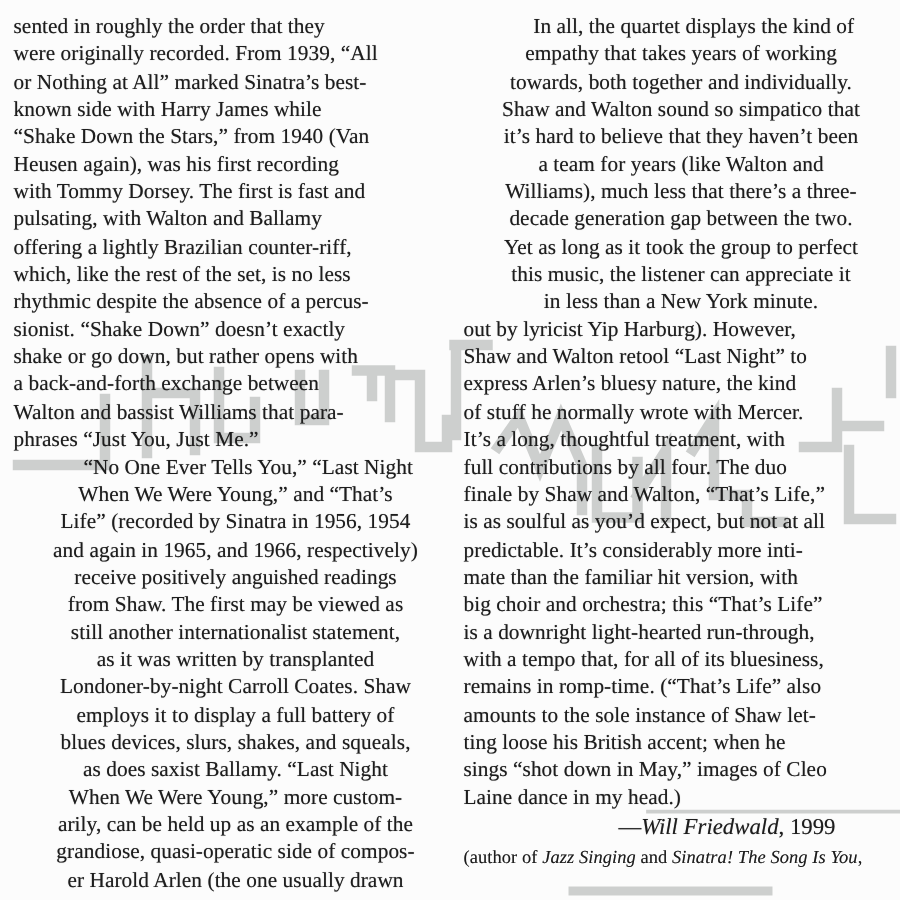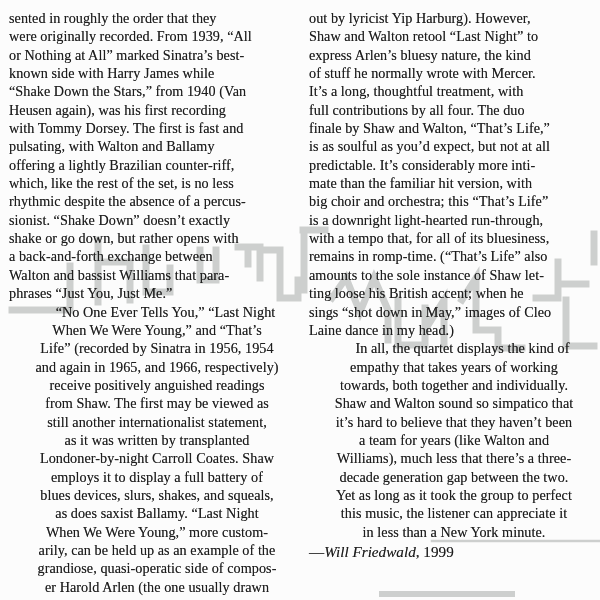--- a/index.html
+++ b/index.html
@@ -23,20 +23,21 @@
     font-size:14.2px;
     line-height:18.35px;
     letter-spacing:0.05px;
     white-space:pre-line;
     text-shadow:0 0 .5px rgba(20,20,20,.55);
     position:relative;z-index:2;
   }
   .para.indented{text-indent:17px;text-align:center;}
   .byline{
     margin:1px 42px 0 0;
+    text-align:right;
     font-size:15.2px;
     line-height:19.5px;
     text-shadow:0 0 .5px rgba(20,20,20,.5);
     position:relative;z-index:2;
   }
   .credits{
     margin:2px 0 0;
     font-size:12.3px;
     line-height:16.8px;
     letter-spacing:0.05px;
@@ -99,49 +100,50 @@
 employs it to display a full battery of
 blues devices, slurs, shakes, and squeals,
 as does saxist Ballamy. “Last Night
 When We Were Young,” more custom-
 arily, can be held up as an example of the
 grandiose, quasi-operatic side of compos-
 er Harold Arlen (the one usually drawn</p>
   </div>
 
   <div class="col col-right">
+    <p class="para indented">In all, the quartet displays the kind of
+empathy that takes years of working
+towards, both together and individually.
+Shaw and Walton sound so simpatico that
+it’s hard to believe that they haven’t been
+a team for years (like Walton and
+Williams), much less that there’s a three-
+decade generation gap between the two.
+Yet as long as it took the group to perfect
+this music, the listener can appreciate it
+in less than a New York minute.</p>
     <p class="para">out by lyricist Yip Harburg). However,
 Shaw and Walton retool “Last Night” to
 express Arlen’s bluesy nature, the kind
 of stuff he normally wrote with Mercer.
 It’s a long, thoughtful treatment, with
 full contributions by all four. The duo
 finale by Shaw and Walton, “That’s Life,”
 is as soulful as you’d expect, but not at all
 predictable. It’s considerably more inti-
 mate than the familiar hit version, with
 big choir and orchestra; this “That’s Life”
 is a downright light-hearted run-through,
 with a tempo that, for all of its bluesiness,
 remains in romp-time. (“That’s Life” also
 amounts to the sole instance of Shaw let-
 ting loose his British accent; when he
 sings “shot down in May,” images of Cleo
 Laine dance in my head.)</p>
-    <p class="para indented">In all, the quartet displays the kind of
-empathy that takes years of working
-towards, both together and individually.
-Shaw and Walton sound so simpatico that
-it’s hard to believe that they haven’t been
-a team for years (like Walton and
-Williams), much less that there’s a three-
-decade generation gap between the two.
-Yet as long as it took the group to perfect
-this music, the listener can appreciate it
-in less than a New York minute.</p>
 
     <p class="byline"><span>—</span><span class="it">Will Friedwald</span><span>, 1999</span></p>
 
     <p class="credits">
+      <span class="credit-line"><span>(author of </span><span class="it">Jazz Singing</span><span> and </span><span class="it">Sinatra! The Song Is You</span><span>,</span></span>
     </p>
   </div>
 
 </div>
 
 </body></html>

